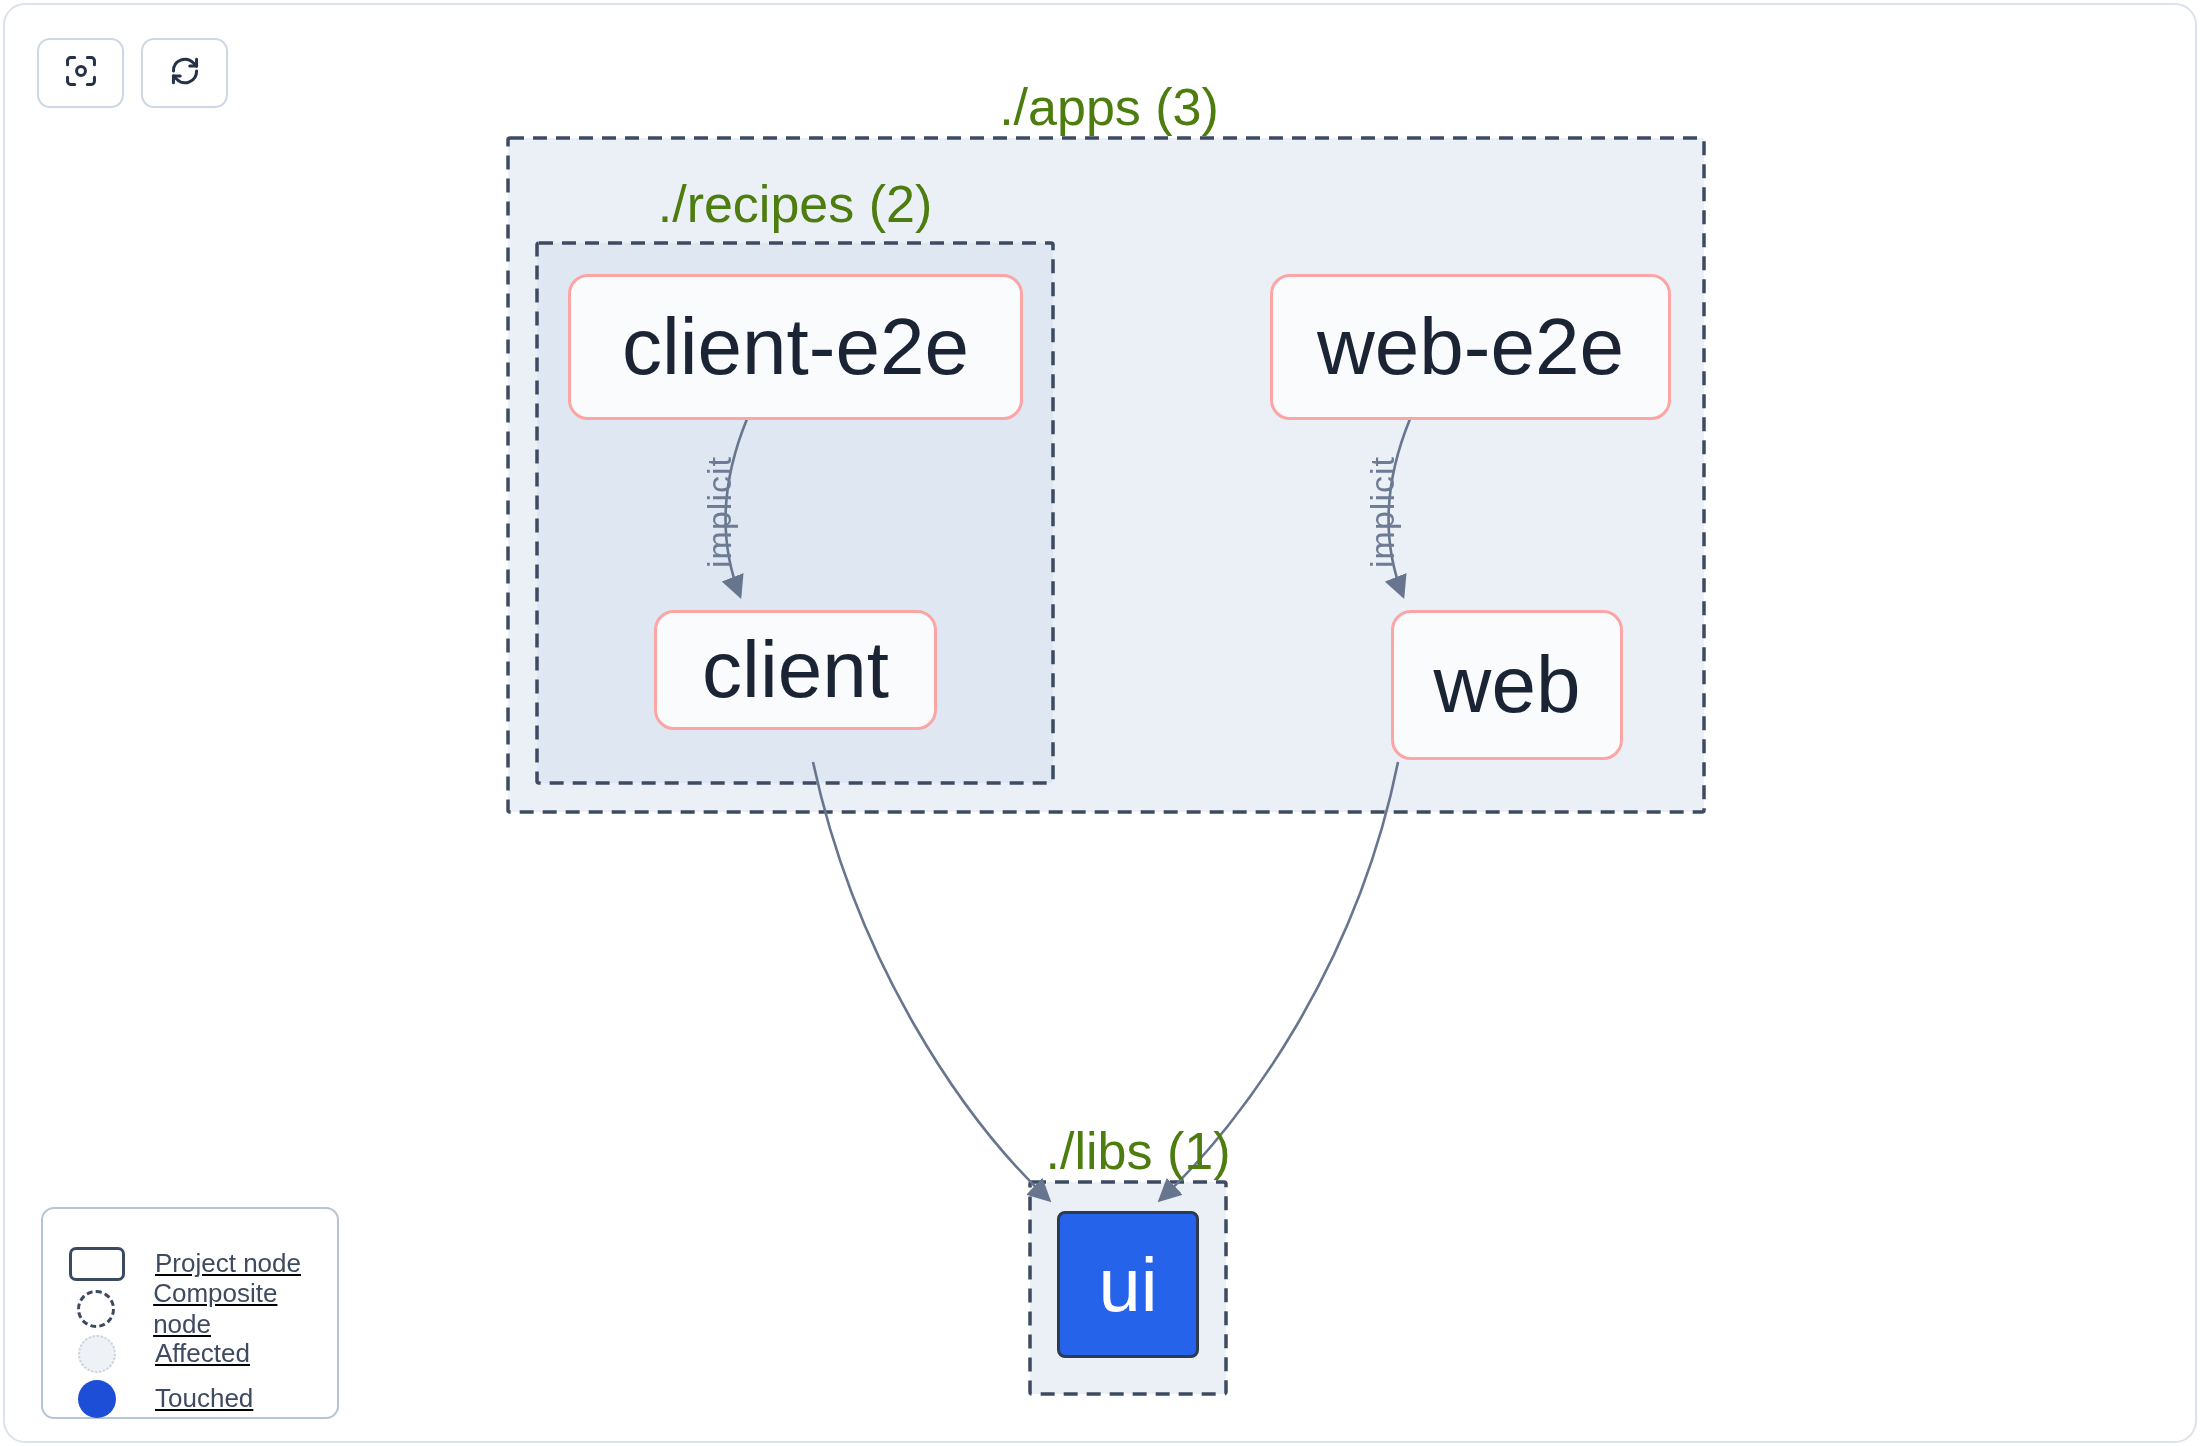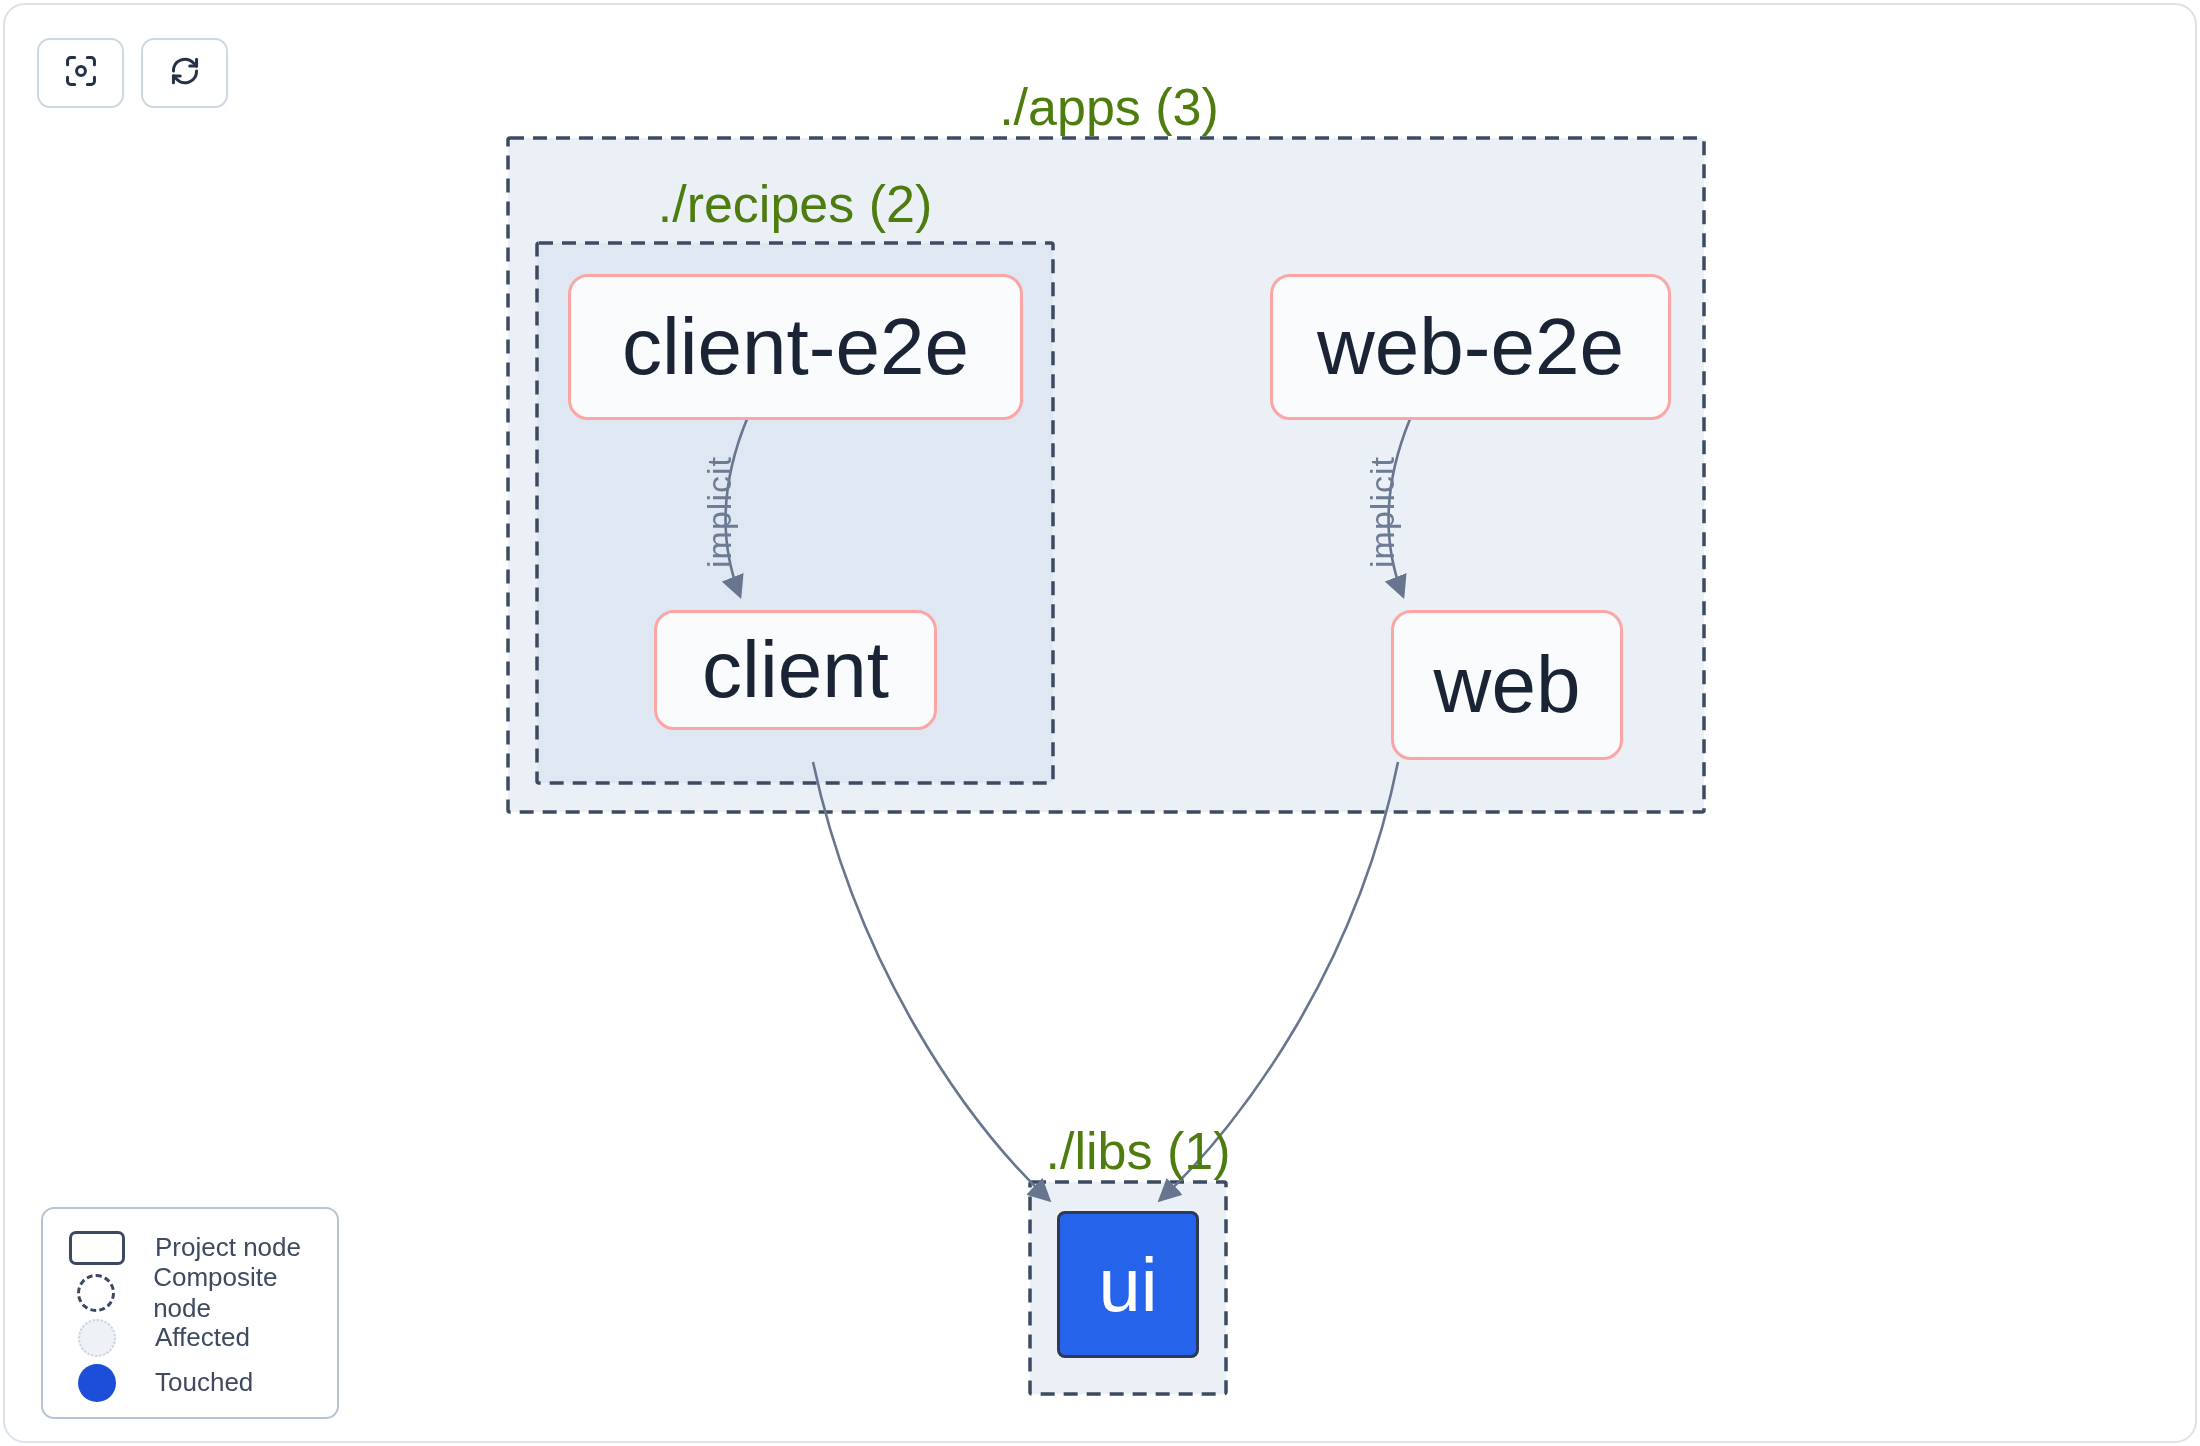--- a/index.html
+++ b/index.html
@@ -68,21 +68,22 @@
     white-space:nowrap;
   }
   
   .legend{
     position:absolute;left:41px;top:1207px;
     width:298px;height:212px;
     background:#ffffff;
     border:2px solid #b7c4d6;
     border-radius:13px;
     box-sizing:border-box;
-    padding:16px 0 0 22px;
+    padding:32px 0 0 22px;
+    text-decoration:underline;
   }
   .legend-row{display:flex;align-items:center;height:45px;}
   .legend-swatch{width:64px;display:flex;justify-content:center;margin-right:26px;}
   .legend-label{font-size:26px;color:#3d4a60;}
   .sw-project{width:56px;height:34px;border:3px solid #3c4a61;border-radius:7px;background:#ffffff;box-sizing:border-box;}
   .sw-composite{width:38px;height:38px;border:3px dashed #3c4a61;border-radius:50%;background:#ffffff;box-sizing:border-box;}
   .sw-affected{width:38px;height:38px;border:2px dotted #c9d2dd;border-radius:50%;background:#eef1f6;box-sizing:border-box;}
   .sw-touched{width:38px;height:38px;border-radius:50%;background:#1d4ed8;}
 </style>
 </head>

